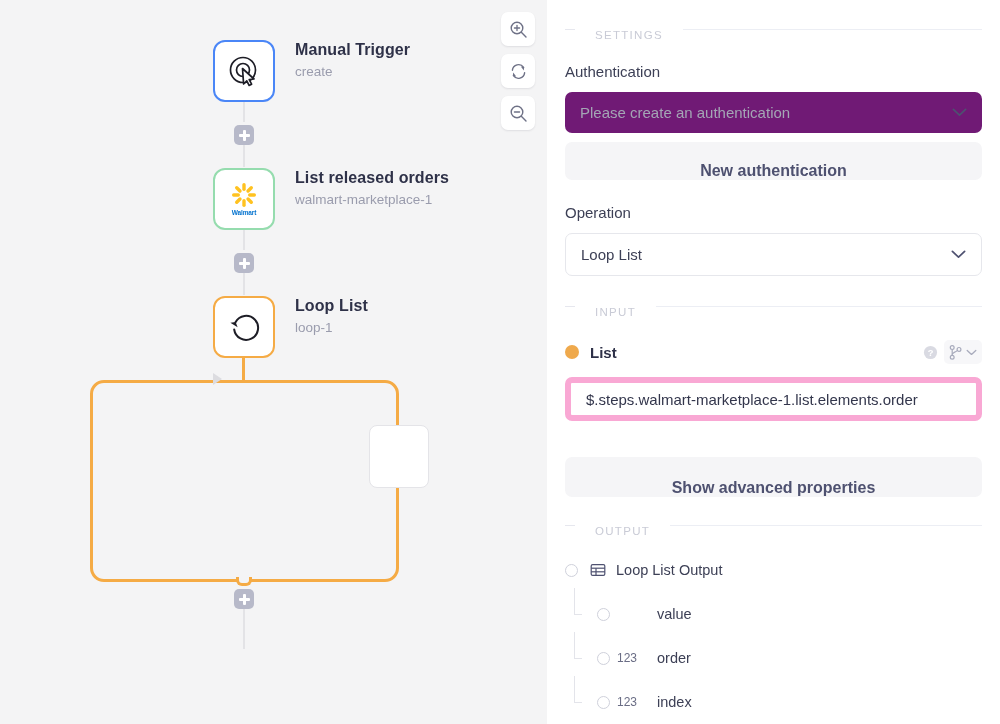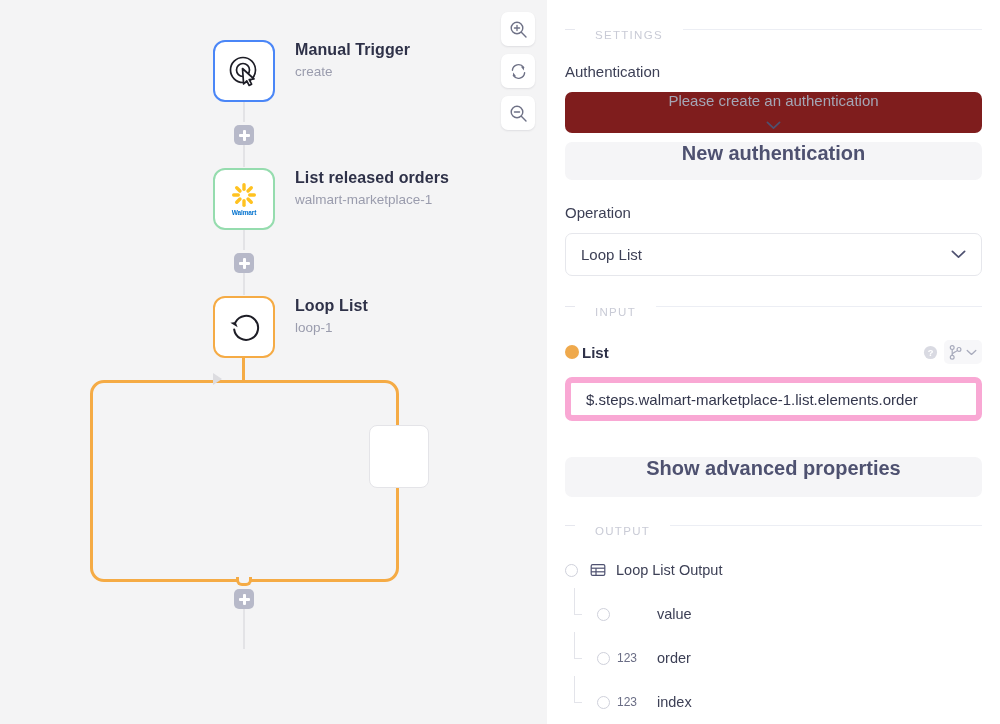--- a/index.html
+++ b/index.html
@@ -234,56 +234,55 @@
     height: 41px;
     border-radius: 7px;
     display: flex;
     align-items: center;
     justify-content: space-between;
     padding: 0 15px;
     box-sizing: border-box;
     font-size: 15px;
   }
   .select-box.filled {
-    background: #7f1d1d;
+    background: #701a75;
     color: #a4a6b5;
-    flex-direction: column;
   }
   .select-box.outlined {
     background: #ffffff;
     border: 1px solid #e6e7ec;
     color: #3d4056;
   }
   .chev {
     width: 15px;
     height: 9px;
     flex: 0 0 15px;
   }
 
   .btn-soft {
     height: 38px;
     background: #f5f5f7;
     border-radius: 7px;
     display: flex;
-    align-items: flex-start;
+    align-items: flex-end;
     justify-content: center;
-    font-size: 20px;
+    font-size: 16px;
     font-weight: bold;
     color: #4e5170;
   }
 
   .input-row {
     display: flex;
     align-items: center;
     justify-content: space-between;
   }
   .input-row-left {
     display: flex;
     align-items: center;
-    gap: 3px;
+    gap: 11px;
   }
   .dot-required {
     width: 14px;
     height: 14px;
     border-radius: 50%;
     background: #efa94c;
     flex: 0 0 14px;
   }
   .input-name {
     font-size: 15px;

